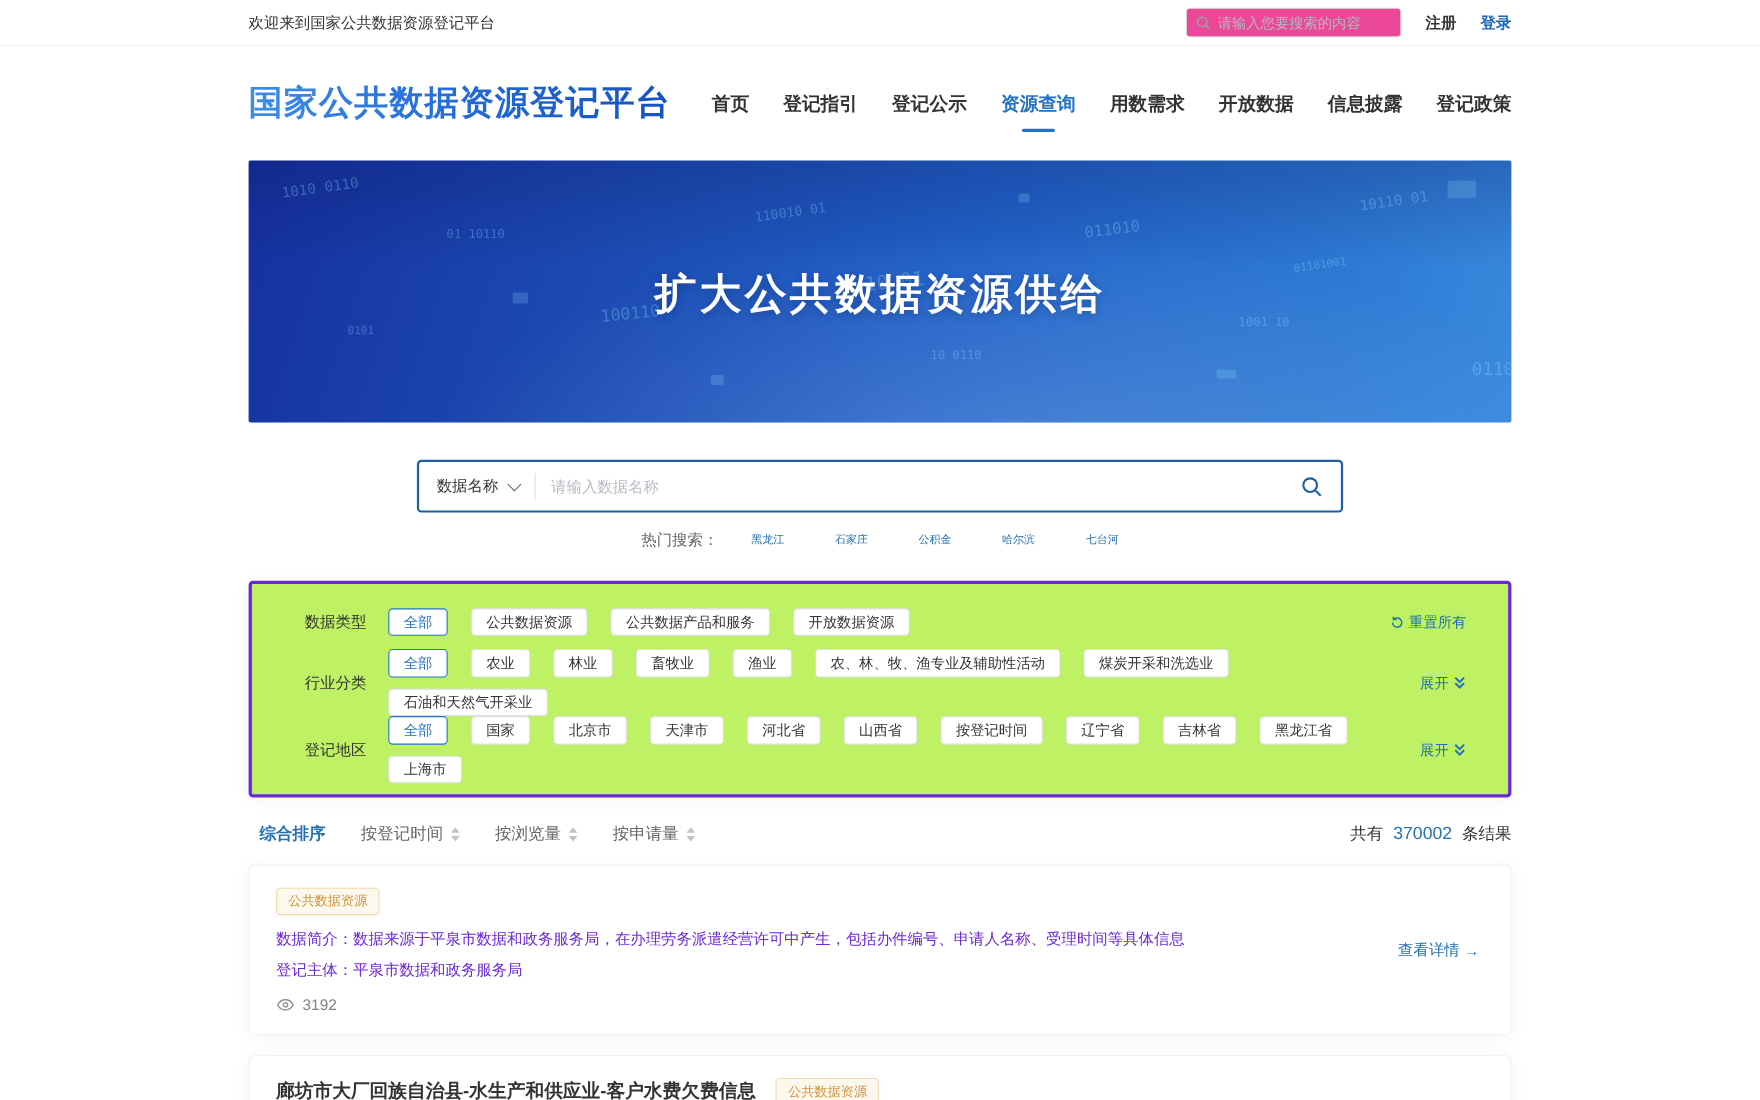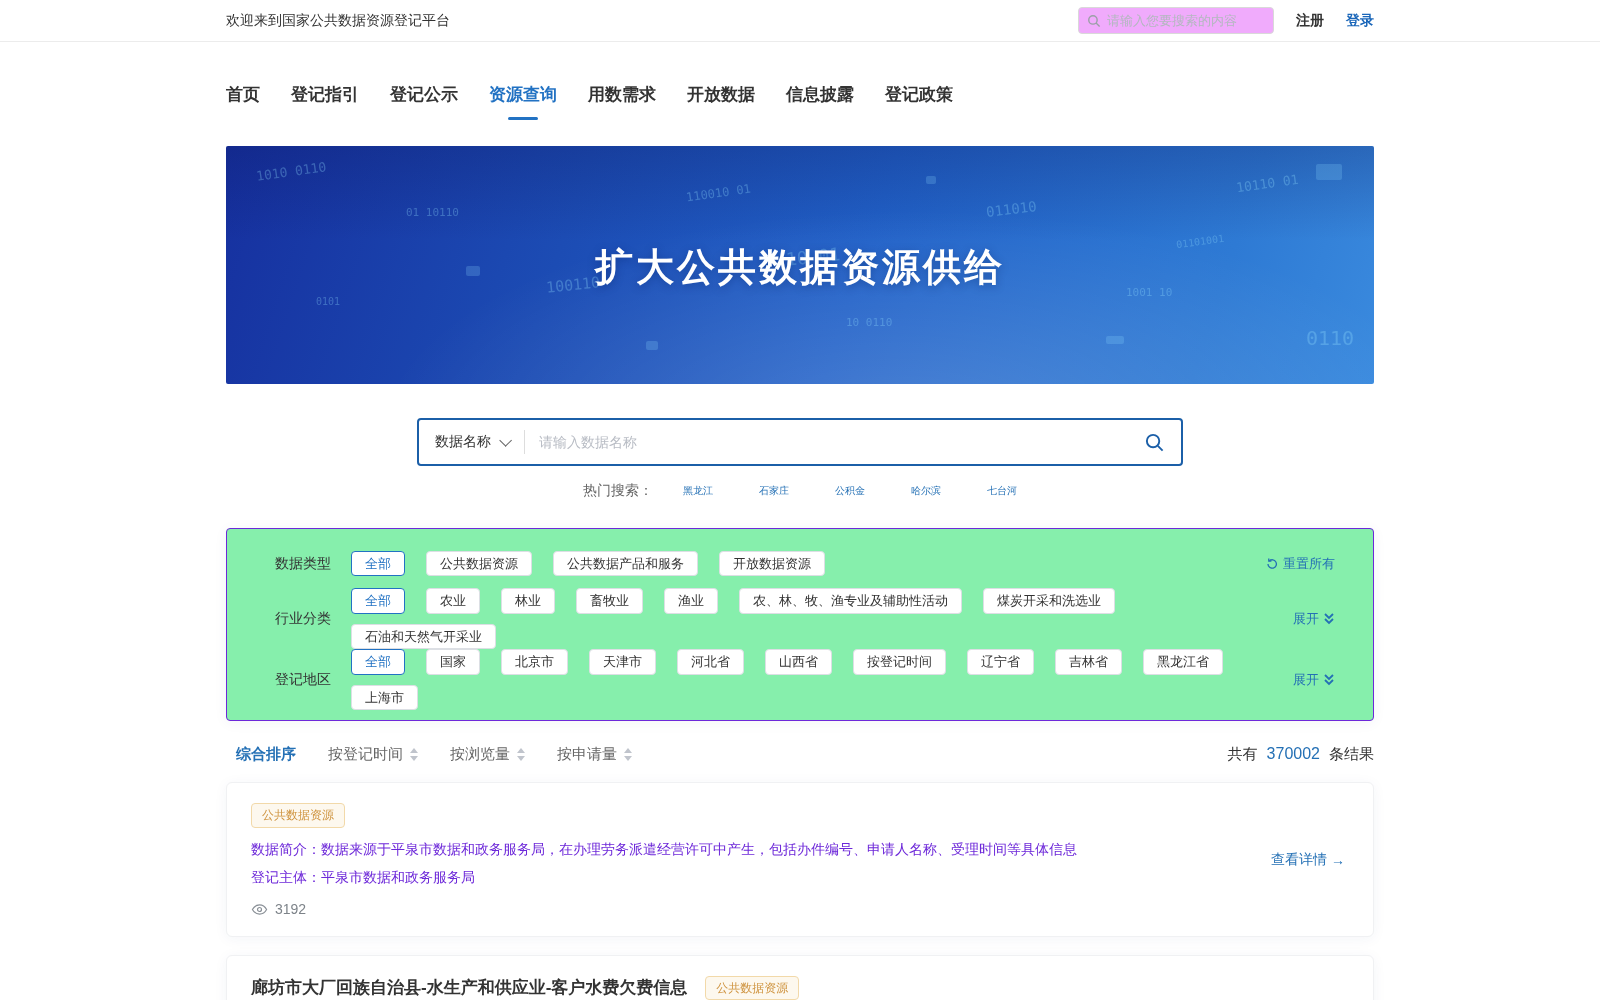--- a/index.html
+++ b/index.html
@@ -8,21 +8,21 @@
     background: #fff; color: #333; width: 1600px; overflow-x: hidden;
   }
   .container { width: 1148px; margin: 0 auto; }
 
   
   .topbar { height: 42px; border-bottom: 1px solid #ececec; background: #fff; }
   .topbar .container { height: 100%; display: flex; align-items: center; justify-content: space-between; }
   .topbar-welcome { font-size: 14px; color: #333; }
   .topbar-right { display: flex; align-items: center; gap: 22px; }
   .topbar-search { display: flex; align-items: center; width: 196px; height: 27px;
-    border: 1px solid #d9d9d9; border-radius: 4px; padding: 0 8px; gap: 6px; background: #f0abfc; }
+    border: 1px solid #d9d9d9; border-radius: 4px; padding: 0 8px; gap: 6px; background: #ec4899; }
   .topbar-search svg { flex: 0 0 auto; color: #9aa0a6; }
   .topbar-search input { border: none; outline: none; width: 100%; font-size: 13px; color: #333;
     font-family: inherit; background: transparent; }
   .topbar-search input::placeholder { color: #b3b8bf; }
   .top-link { font-size: 14px; font-weight: 700; color: #333; text-decoration: none; cursor: pointer; }
   .top-link.login { color: #1a66b9; }
 
   
   .header { background: #fff; }
   .header .container { height: 104px; display: flex; align-items: center; justify-content: space-between; }
@@ -43,38 +43,38 @@
     background: radial-gradient(ellipse at 60% 120%, rgba(255,255,255,.18), transparent 55%),
                 linear-gradient(180deg, rgba(10,20,90,.25), transparent 40%); }
   .banner-deco { position: absolute; font-family: "DejaVu Sans Mono", "Liberation Mono", monospace;
     color: rgba(150, 225, 255, .30); white-space: nowrap; user-select: none; }
   .banner-block { position: absolute; background: rgba(140, 220, 255, .22); border-radius: 2px; }
   .banner-title { position: relative; text-align: center; padding-top: 96px; font-size: 38px;
     font-weight: 700; color: #fff; letter-spacing: 3px; text-shadow: 0 2px 8px rgba(0,30,90,.35); }
 
   
   .search-wrap { margin-top: 34px; }
-  .search-bar { width: 766px; height: 48px; margin: 0 auto; display: flex; align-items: center;
+  .search-bar { width: 842px; height: 48px; margin: 0 auto; display: flex; align-items: center;
     border: 2px solid #1b5fa8; border-radius: 4px; background: #fff; }
   .search-cat { display: flex; align-items: center; gap: 8px; padding: 0 16px 0 16px; cursor: pointer;
     font-size: 14px; color: #333; white-space: nowrap; }
   .chev { width: 9px; height: 9px; border-right: 1.5px solid #666; border-bottom: 1.5px solid #666;
     transform: rotate(45deg) translateY(-3px); display: inline-block; }
   .search-divider { width: 1px; height: 24px; background: #ddd; }
   .search-input { flex: 1; border: none; outline: none; font-size: 14px; padding: 0 14px;
     font-family: inherit; color: #333; background: transparent; }
   .search-input::placeholder { color: #b8bcc4; }
   .search-btn { padding: 0 16px; display: flex; align-items: center; cursor: pointer; color: #1b5fa8; }
 
   .hot-row { display: flex; justify-content: center; align-items: center; margin-top: 16px; gap: 30px; }
   .hot-label { font-size: 14px; color: #666; }
   .hot-link { font-size: 10px; color: #2470b5; text-decoration: none; cursor: pointer; }
 
   
-  .filter-card { margin-top: 28px; background: #86efac; border: 1px solid #6d28d9; border-radius: 4px;
+  .filter-card { margin-top: 28px; background: #bef264; border: 3px solid #6d28d9; border-radius: 4px;
     box-shadow: 0 2px 14px rgba(30, 60, 120, .05); padding: 10px 24px; }
   .filter-row { position: relative; display: flex; align-items: center; min-height: 49px; padding-right: 100px; }
   .filter-label { width: 58px; flex: 0 0 auto; margin-right: 18px; margin-left: 24px;
     font-size: 14px; color: #333; }
   .chips { display: flex; flex-wrap: wrap; gap: 10px 21px; }
   .chip { font-size: 13px; color: #333; background: #fff; border: 1px solid #dcdfe4; border-radius: 4px;
     padding: 4px 13px; cursor: pointer; white-space: nowrap; line-height: 1.2; }
   .chip.selected { color: #2272c3; border-color: #2272c3; background: #fff; }
   .row-action { position: absolute; right: 14px; top: 50%; transform: translateY(-50%);
     display: flex; align-items: center; gap: 4px; font-size: 13px; color: #2470b5; cursor: pointer;
@@ -126,20 +126,21 @@
         <input placeholder="请输入您要搜索的内容" style="">
       </div>
       <a class="top-link">注册</a>
       <a class="top-link login">登录</a>
     </div>
   </div>
 </div>
 
 <div class="header">
   <div class="container">
+    <div class="logo">国家公共数据资源登记平台</div>
     <div class="nav" id="nav">
         <a class="nav-item">首页</a>
         <a class="nav-item">登记指引</a>
         <a class="nav-item">登记公示</a>
         <a class="nav-item active">资源查询</a>
         <a class="nav-item">用数需求</a>
         <a class="nav-item">开放数据</a>
         <a class="nav-item">信息披露</a>
         <a class="nav-item">登记政策</a>
       </div>
@@ -148,21 +149,21 @@
 
 <div class="container">
   <div class="banner" id="banner">
       <span class="banner-block" style="left: 420px; top: 195px; width: 12px; height: 9px;"></span>
       <span class="banner-block" style="left: 880px; top: 190px; width: 18px; height: 8px;"></span>
       <span class="banner-block" style="left: 700px; top: 30px; width: 10px; height: 8px;"></span>
       <span class="banner-block" style="left: 240px; top: 120px; width: 14px; height: 10px;"></span>
       <span class="banner-block" style="left: 1090px; top: 18px; width: 26px; height: 16px;"></span>
       <span class="banner-deco" style="left: 560px; top: 100px; font-size: 18px; transform: rotate(-6deg);">10 01</span>
       <span class="banner-deco" style="left: 950px; top: 90px; font-size: 10px; transform: rotate(-8deg);">01101001</span>
-      <span class="banner-deco" style="left: 1080px; top: 180px; font-size: 20px; transform: rotate(0deg); text-align: center;">0110</span>
+      <span class="banner-deco" style="left: 1112px; top: 180px; font-size: 16px; transform: rotate(0deg); text-align: center;">0110</span>
       <span class="banner-deco" style="left: 1010px; top: 30px; font-size: 13px; transform: rotate(-8deg);">10110 01</span>
       <span class="banner-deco" style="left: 900px; top: 140px; font-size: 11px; transform: rotate(0deg);">1001 10</span>
       <span class="banner-deco" style="left: 760px; top: 55px; font-size: 14px; transform: rotate(-7deg);">011010</span>
       <span class="banner-deco" style="left: 620px; top: 170px; font-size: 11px; transform: rotate(0deg);">10 0110</span>
       <span class="banner-deco" style="left: 460px; top: 40px; font-size: 12px; transform: rotate(-8deg);">110010 01</span>
       <span class="banner-deco" style="left: 90px; top: 150px; font-size: 10px; transform: rotate(0deg);">0101</span>
       <span class="banner-deco" style="left: 320px; top: 130px; font-size: 15px; transform: rotate(-6deg);">100110</span>
       <span class="banner-deco" style="left: 180px; top: 60px; font-size: 11px; transform: rotate(0deg);">01 10110</span>
       <span class="banner-deco" style="left: 30px; top: 18px; font-size: 13px; transform: rotate(-8deg);">1010 0110</span>
     <div class="banner-title">扩大公共数据资源供给</div>

